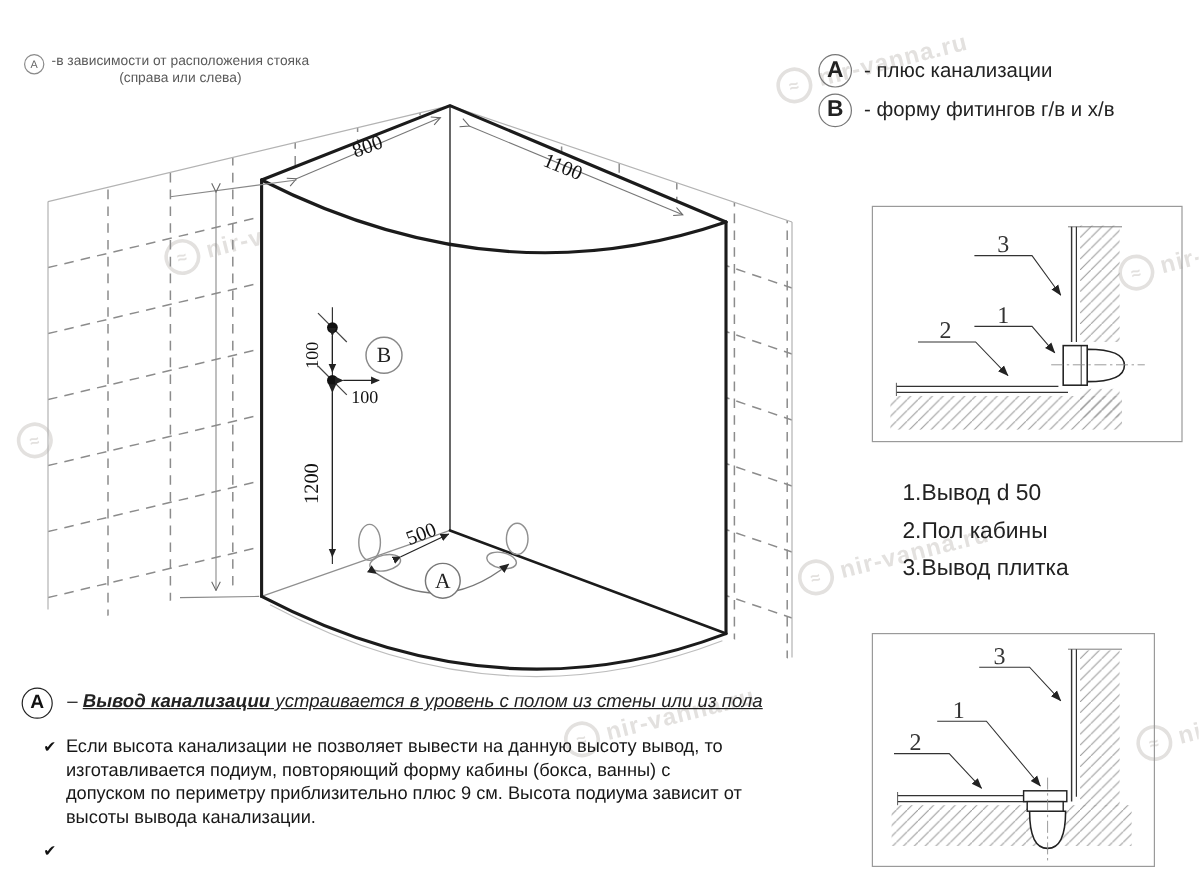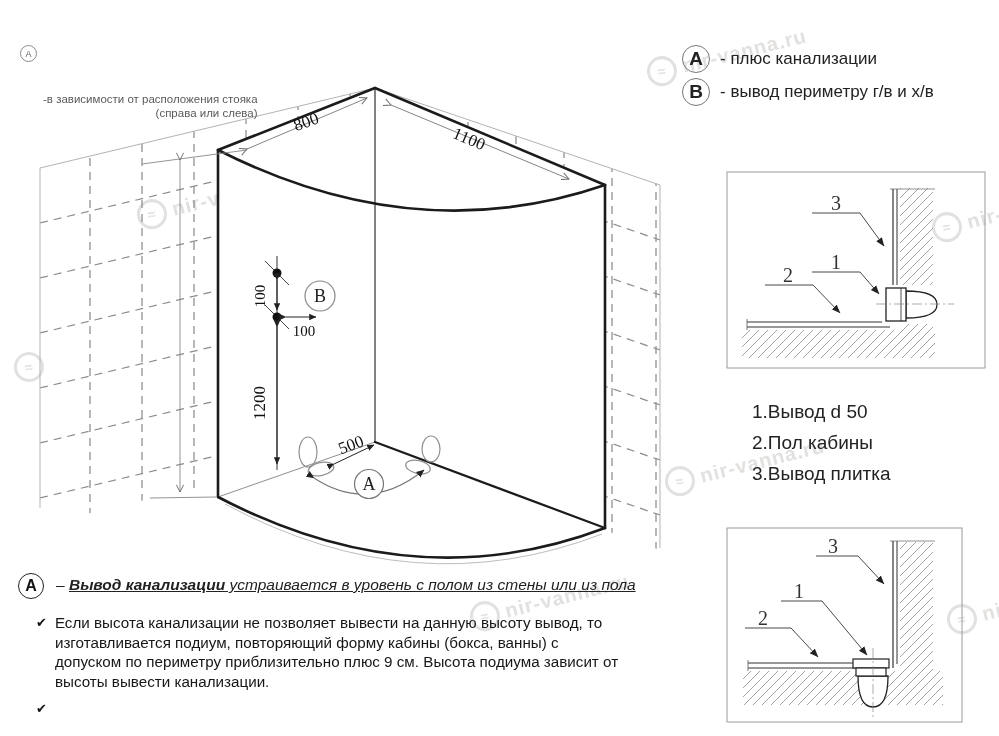--- a/index.html
+++ b/index.html
@@ -11,22 +11,22 @@
   
   .wm{position:absolute;display:flex;align-items:center;gap:6px;color:#e3e1df;
       transform:rotate(-14deg);font-weight:bold;font-size:20px;letter-spacing:1px;white-space:nowrap;}
   .wm-logo{width:24px;height:24px;border:3px solid #e3e1df;border-radius:50%;
       display:inline-flex;align-items:center;justify-content:center;font-size:14px;font-weight:bold;}
 
   
   .note-tl{left:20px;top:44px;display:flex;align-items:flex-start;gap:6px;color:#5a5a5a;}
   .badge-sm{width:15px;height:15px;border:1px solid #8a8a8a;border-radius:50%;flex:0 0 auto;
       display:flex;align-items:center;justify-content:center;font-size:9px;color:#666;margin-top:1px;}
-  .note-tl-text{font-size:11.5px;line-height:14px;margin-top:48px;}
-  .note-tl-text .l2{text-align:right;}
+  .note-tl-text{font-size:11.5px;line-height:14px;}
+  .note-tl-text .l2{text-align:center;}
 
   
   .legend{left:682px;top:45px;display:flex;flex-direction:column;gap:5px;}
   .legend-row{display:flex;align-items:center;gap:10px;}
   .badge-lg{width:26px;height:26px;border:1.5px solid #777;border-radius:50%;flex:0 0 auto;
       display:flex;align-items:center;justify-content:center;font-size:19px;font-weight:bold;color:#222;}
   .legend-text{font-size:17px;color:#222;}
 
   
   .parts{left:752px;top:401px;display:flex;flex-direction:column;gap:9px;font-size:19px;color:#222;}
@@ -261,21 +261,21 @@
     </span>
   </div>
 
   <div class="abs legend">
     <div class="legend-row">
       <span class="badge-lg">A</span>
       <span class="legend-text">- плюс канализации</span>
     </div>
     <div class="legend-row">
       <span class="badge-lg">B</span>
-      <span class="legend-text">- вывод периметру г/в и х/в</span>
+      <span class="legend-text">- форму фитингов г/в и х/в</span>
     </div>
   </div>
 
   <div class="abs parts">
     <div class="part-row">
       <span>1.</span>
         <span class="part-label">Вывод d 50</span>
     </div>
     <div class="part-row">
       <span>2.</span>
@@ -295,21 +295,21 @@
     </div>
   </div>
 
   <div class="abs bullets">
     <div class="bullet">
       <span class="chk">✔</span>
       <span class="btext">
         <div>Если высота канализации не позволяет вывести на данную высоту вывод, то</div>
         <div>изготавливается подиум, повторяющий форму кабины (бокса, ванны) с</div>
         <div>допуском по периметру приблизительно плюс 9 см. Высота подиума зависит от</div>
-        <div>высоты вывести канализации.</div>
+        <div>высоты вывода канализации.</div>
       </span>
     </div>
     <div class="bullet">
       <span class="chk">✔</span>
     </div>
   </div>
 
 </div>
 
 </body></html>

